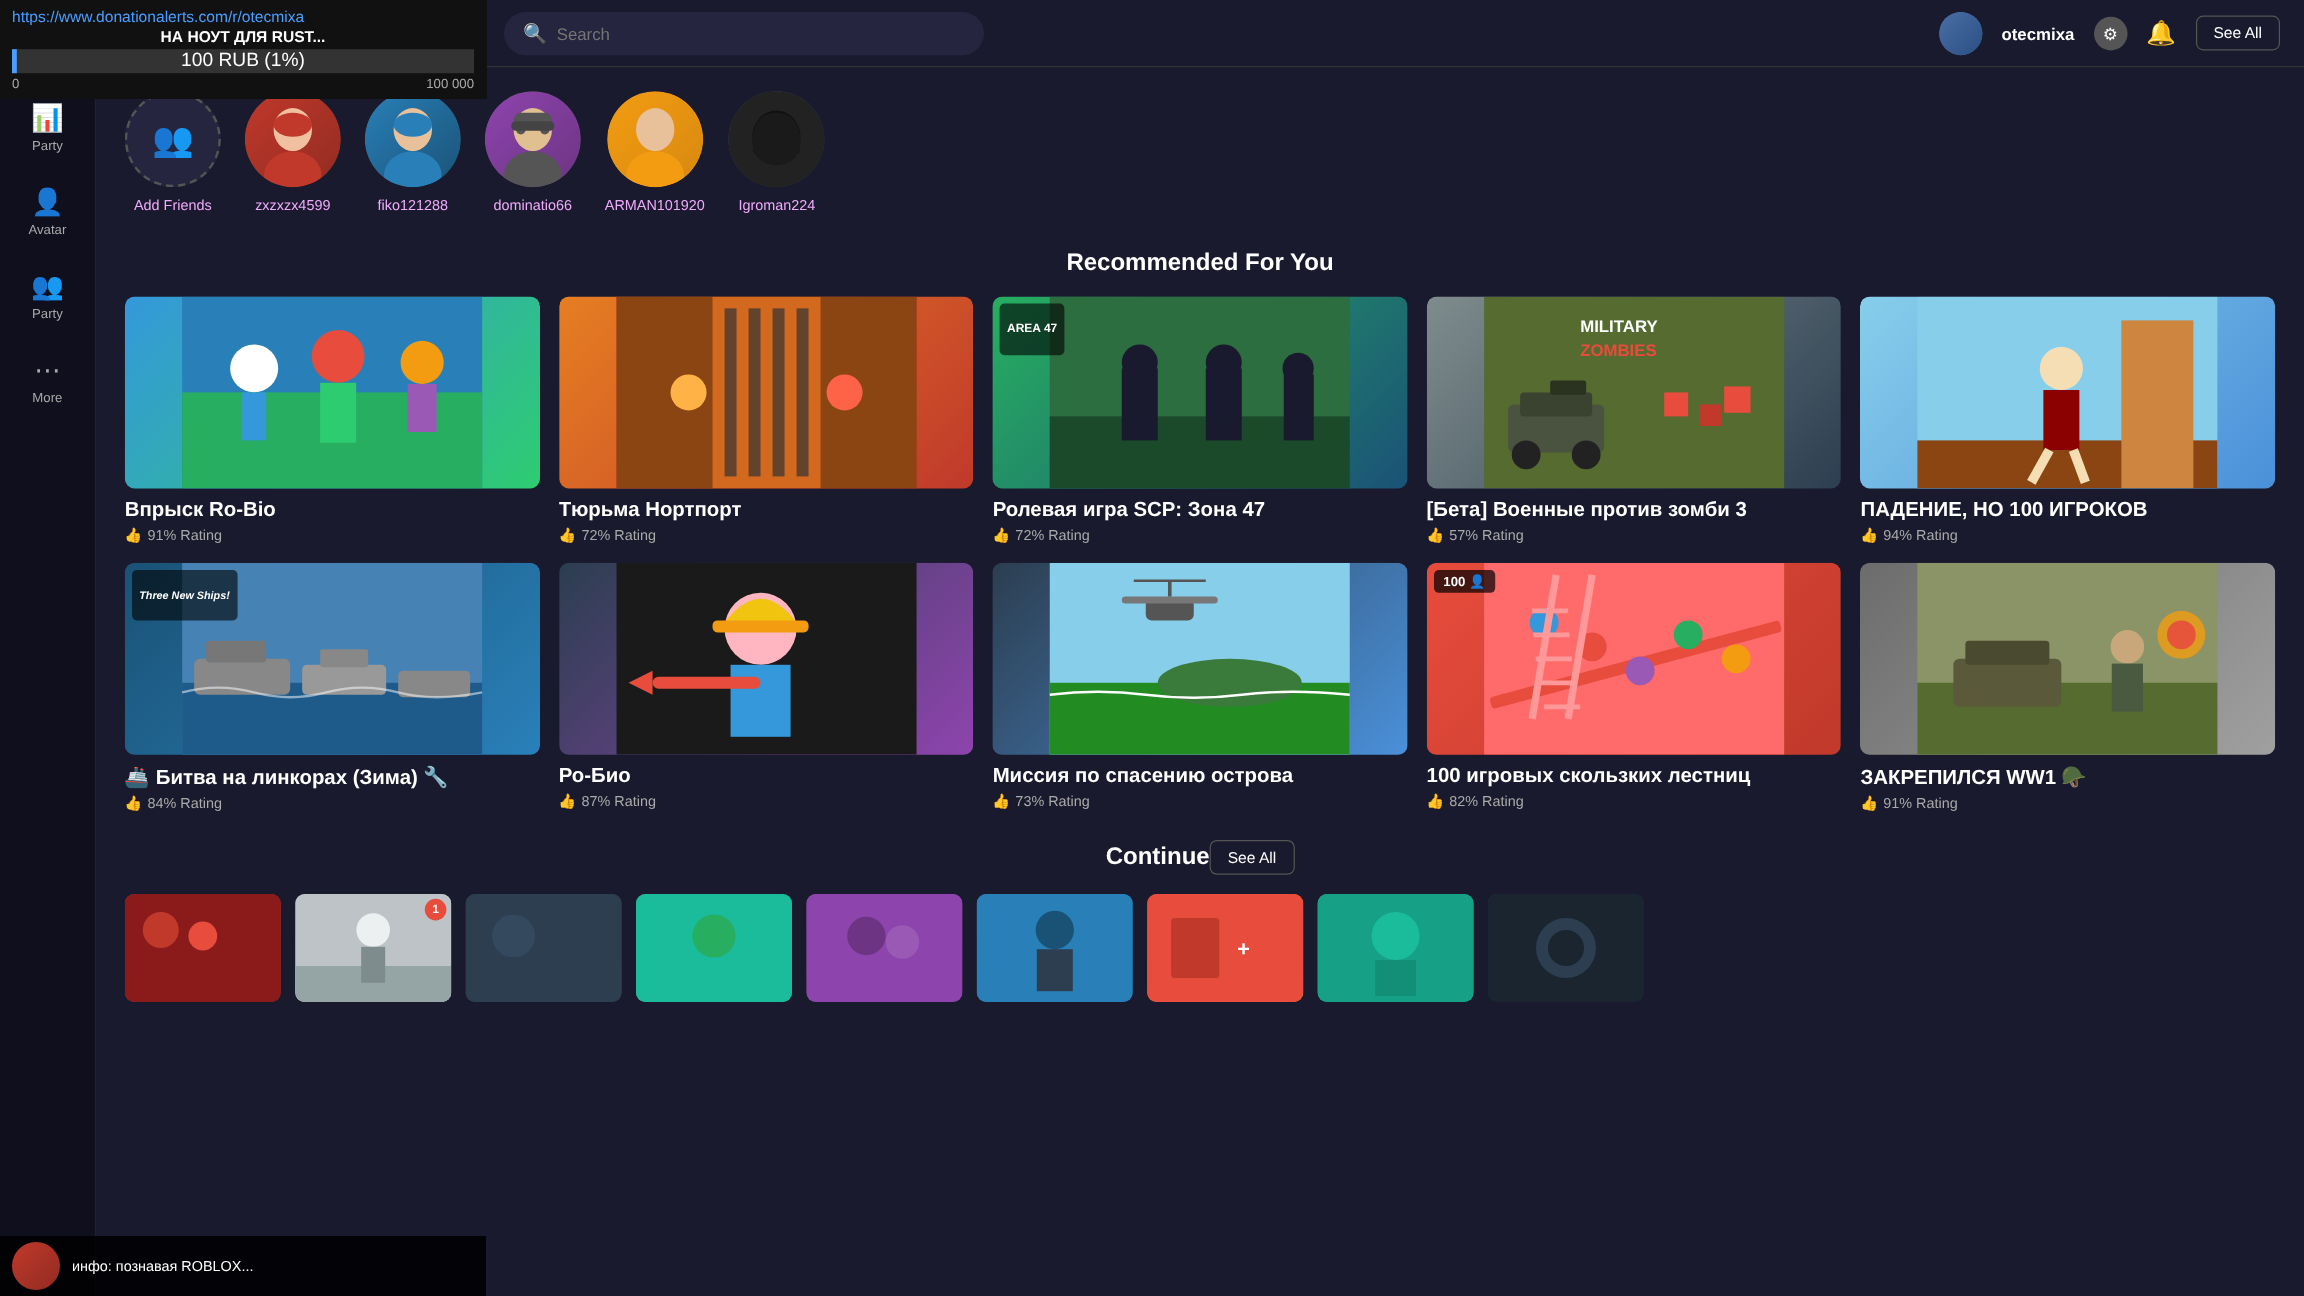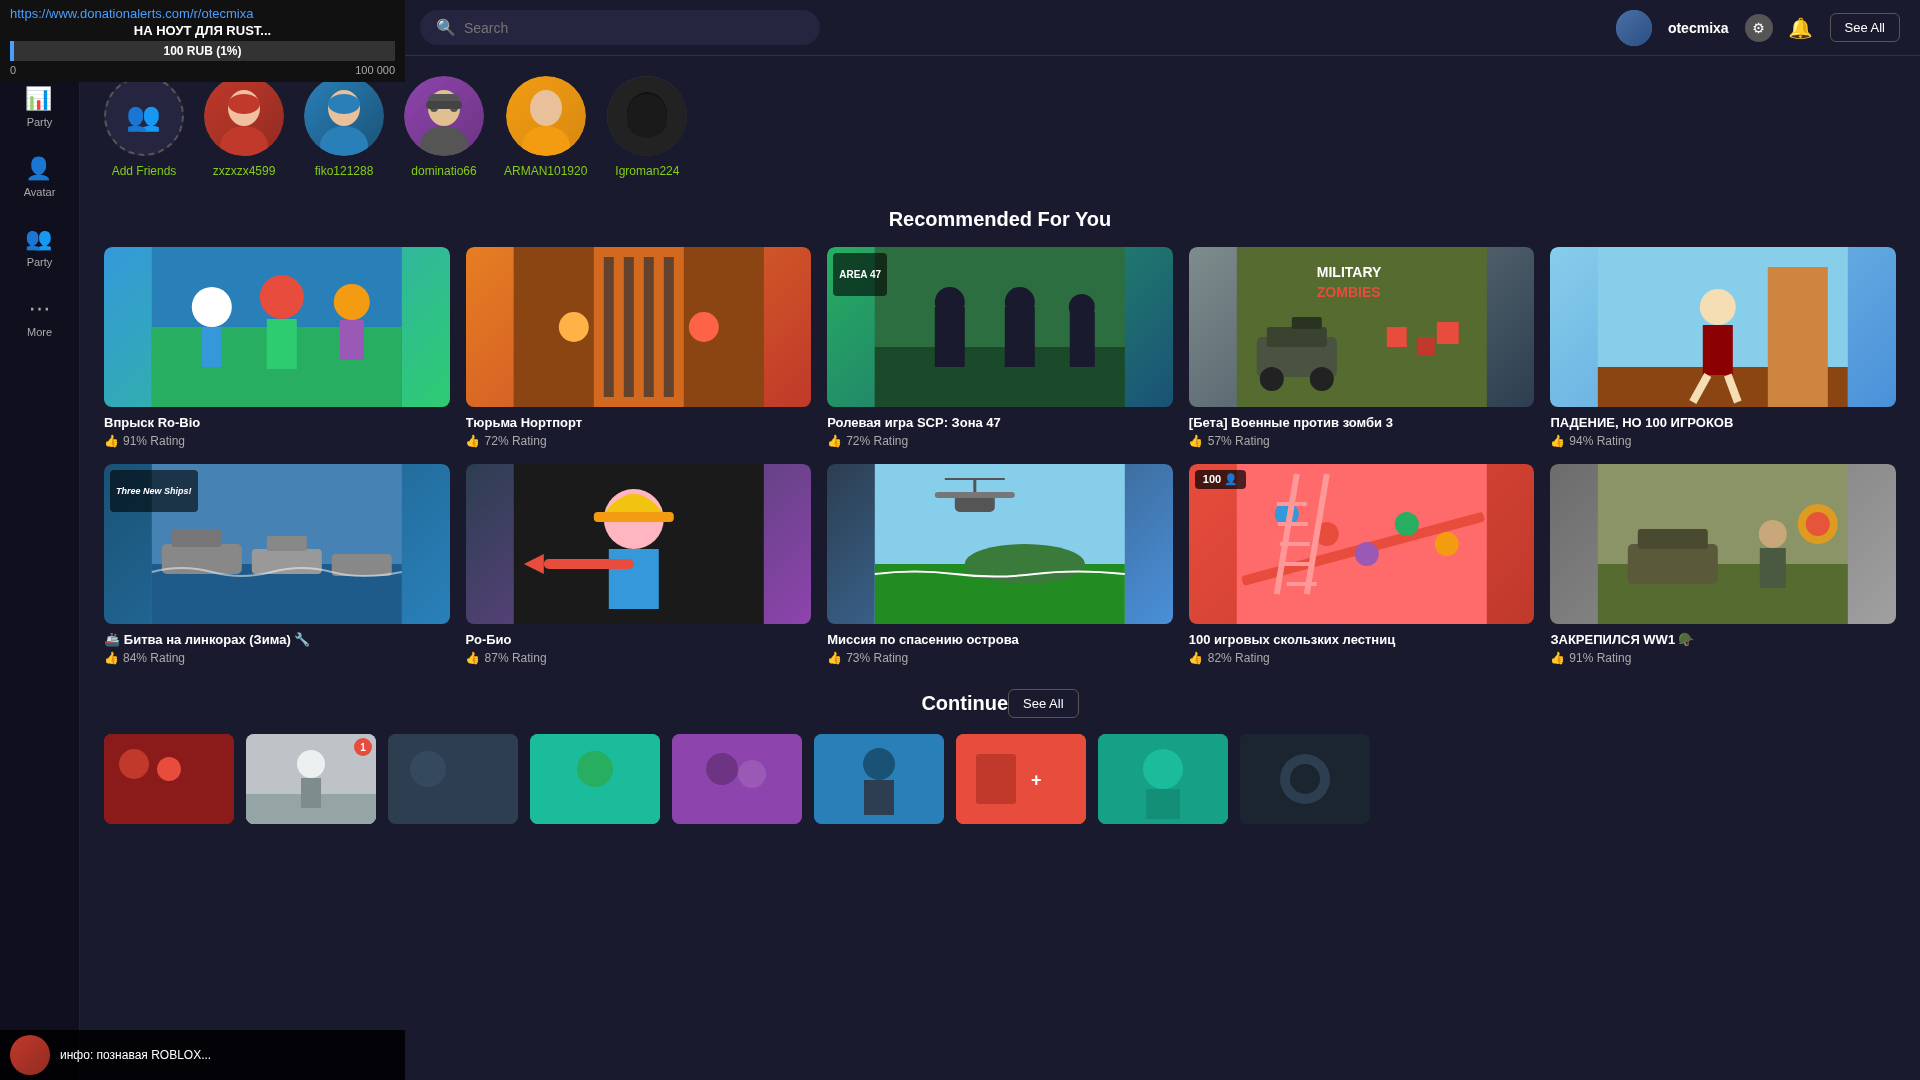--- a/index.html
+++ b/index.html
@@ -47,22 +47,22 @@
       background: #4a9eff;
       height: 100%;
       width: 1%;
     }
     .donation-progress-label {
       position: absolute;
       top: 50%;
       left: 50%;
       transform: translate(-50%, -50%);
       color: #fff;
-      font-size: 12px;
-      font-weight: bold;
+      font-size: 16px;
+      font-weight: normal;
     }
     .donation-amounts {
       display: flex;
       justify-content: space-between;
       font-size: 11px;
       color: #aaa;
     }
 
     
     .header {
@@ -220,21 +220,21 @@
       align-items: center;
       justify-content: center;
       overflow: hidden;
     }
     .friend-avatar.add-friends {
       background: #252540;
       border: 2px dashed #555;
     }
     .friend-name {
       font-size: 12px;
-      color: #84cc16;
+      color: #f0abfc;
       text-align: center;
     }
 
     
     .avatar-circle {
       width: 80px;
       height: 80px;
       border-radius: 50%;
       overflow: hidden;
       position: relative;
@@ -285,21 +285,21 @@
       align-items: center;
       justify-content: center;
       font-size: 24px;
       font-weight: bold;
       color: rgba(255,255,255,0.7);
     }
     .bg-1 { background: linear-gradient(135deg, #3498db, #2ecc71); }
     .bg-2 { background: linear-gradient(135deg, #e67e22, #c0392b); }
 
     .game-name {
-      font-size: 13px;
+      font-size: 17px;
       font-weight: 600;
       color: #fff;
       margin-bottom: 4px;
     }
     .game-rating {
       display: flex;
       align-items: center;
       gap: 4px;
       font-size: 12px;
       color: #aaa;

